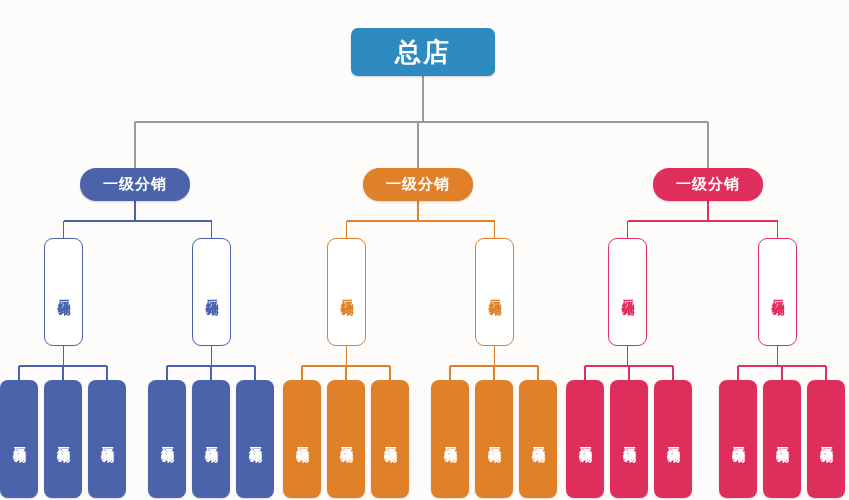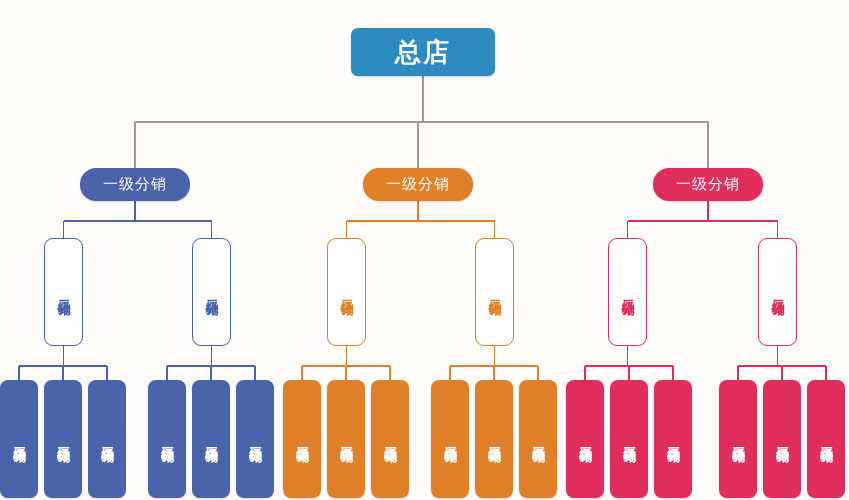--- a/index.html
+++ b/index.html
@@ -46,21 +46,21 @@
     box-shadow: 0 1px 2px rgba(0,0,0,.18);
   }
 
   
   .lvl1 {
     width: 110px;
     height: 33px;
     border-radius: 16px;
     color: #ffffff;
     font-size: 15px;
-    font-weight: normal;
+    font-weight: bold;
     letter-spacing: 1px;
     box-shadow: 0 1px 2px rgba(0,0,0,.16);
   }
 
   
   .lvl2 {
     width: 39px;
     height: 108px;
     border-radius: 9px;
     background: #ffffff;

